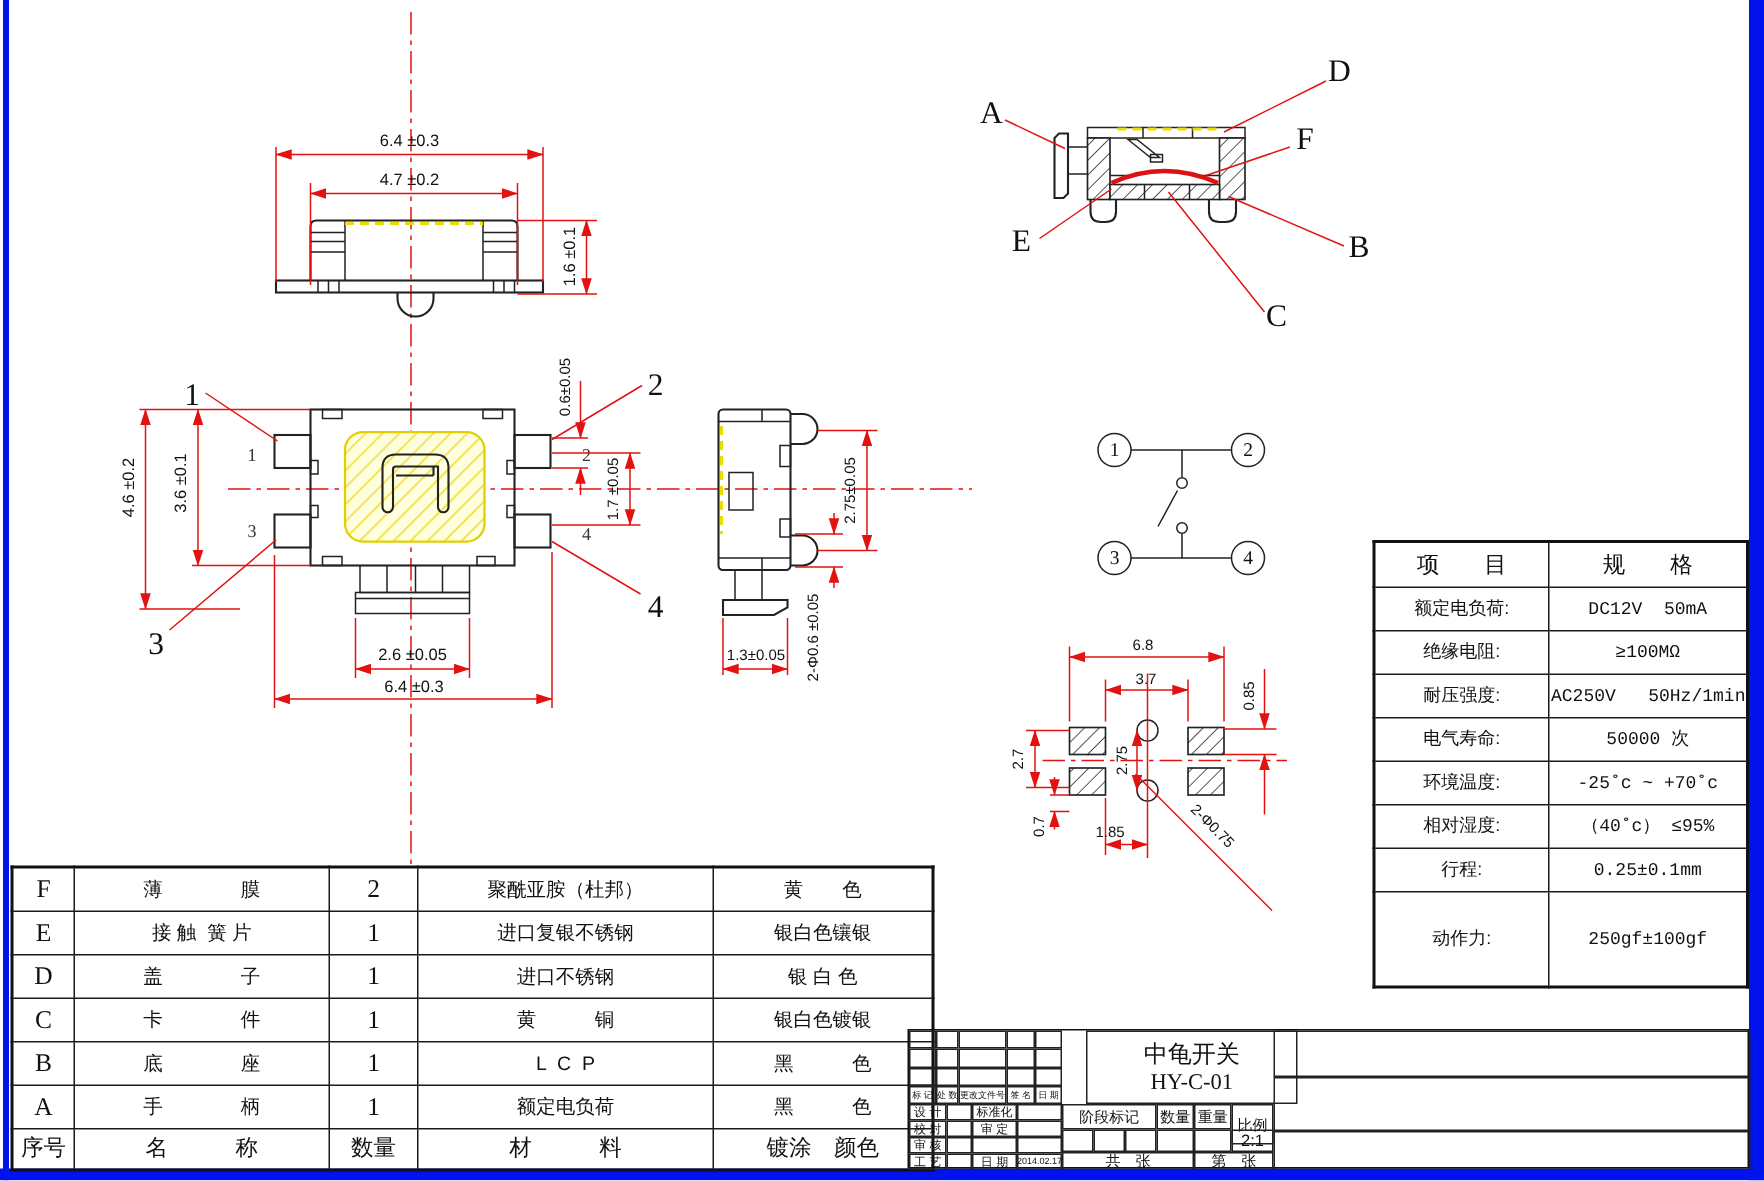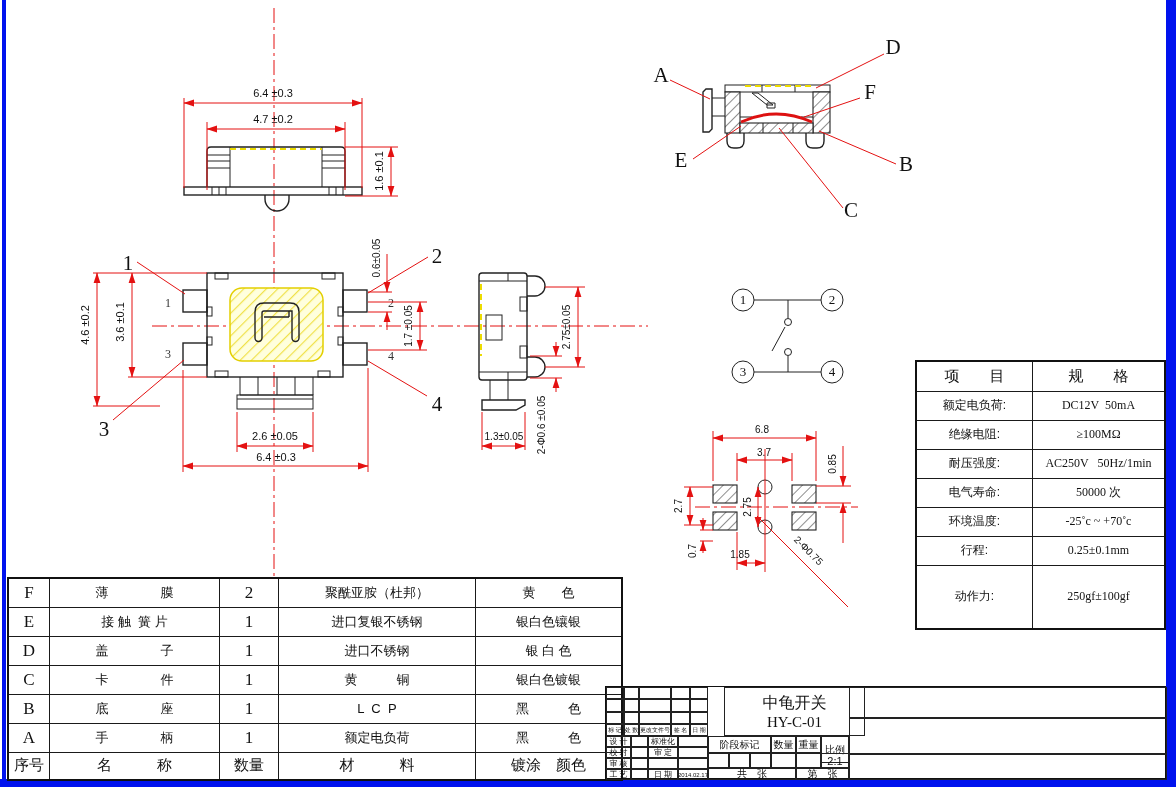--- a/index.html
+++ b/index.html
@@ -20,21 +20,21 @@
   .dt2{font:10px "Liberation Sans",sans-serif;}
   .cs{font:21px "Liberation Serif",serif;}
   .pn{font:12px "Liberation Serif",serif;fill:#333;}
   .cn{font:13px "Liberation Serif",serif;}
   table{border-collapse:collapse;position:absolute;table-layout:fixed;}
   td{border:1px solid #1a1a1a;text-align:center;white-space:pre;overflow:hidden;
      font-family:"Liberation Sans",sans-serif;color:#111;margin-top:21px;}
   .spec{left:915px;top:360px;width:251px;border:2px solid #111;}
   .spec td{font-size:12px;}
   .spec .hd td{font-size:15px;}
-  .spec td.v{font-family:Liberation Serif, serif;}
+  .spec td.v{font-family:Liberation Mono, monospace;}
   .bom{left:7px;top:577px;width:598px;border:2px solid #111;}
   .bom td{font-size:13px;}
   .bom td.ltr{font:17px "Liberation Serif",serif;}
   .bom .ft td{font-size:15px;}
   #tblock{position:absolute;left:605px;top:686px;width:561px;height:93px;
           border:1.5px solid #111;box-sizing:border-box;}
   .tc{position:absolute;box-sizing:border-box;border:1px solid #222;display:flex;
       align-items:center;justify-content:center;white-space:pre;color:#111;
       font:8px "Liberation Sans",sans-serif;}
 </style>
@@ -243,20 +243,24 @@
           <td class="v">AC250V   50Hz/1min</td>
         </tr>
   <tr style="height:29px;">
           <td>电气寿命:</td>
           <td class="v">50000 次</td>
         </tr>
   <tr style="height:29px;">
           <td>环境温度:</td>
           <td class="v">-25˚c ~ +70˚c</td>
         </tr>
+  <tr style="height:29px;">
+          <td>相对湿度:</td>
+          <td class="v">（40˚c） ≤95%</td>
+        </tr>
   <tr style="height:29px;padding-left:24px;">
           <td>行程:</td>
           <td class="v">0.25±0.1mm</td>
         </tr>
   <tr style="height:64px;">
           <td>动作力:</td>
           <td class="v">250gf±100gf</td>
         </tr>
 </tbody>
     </table>

